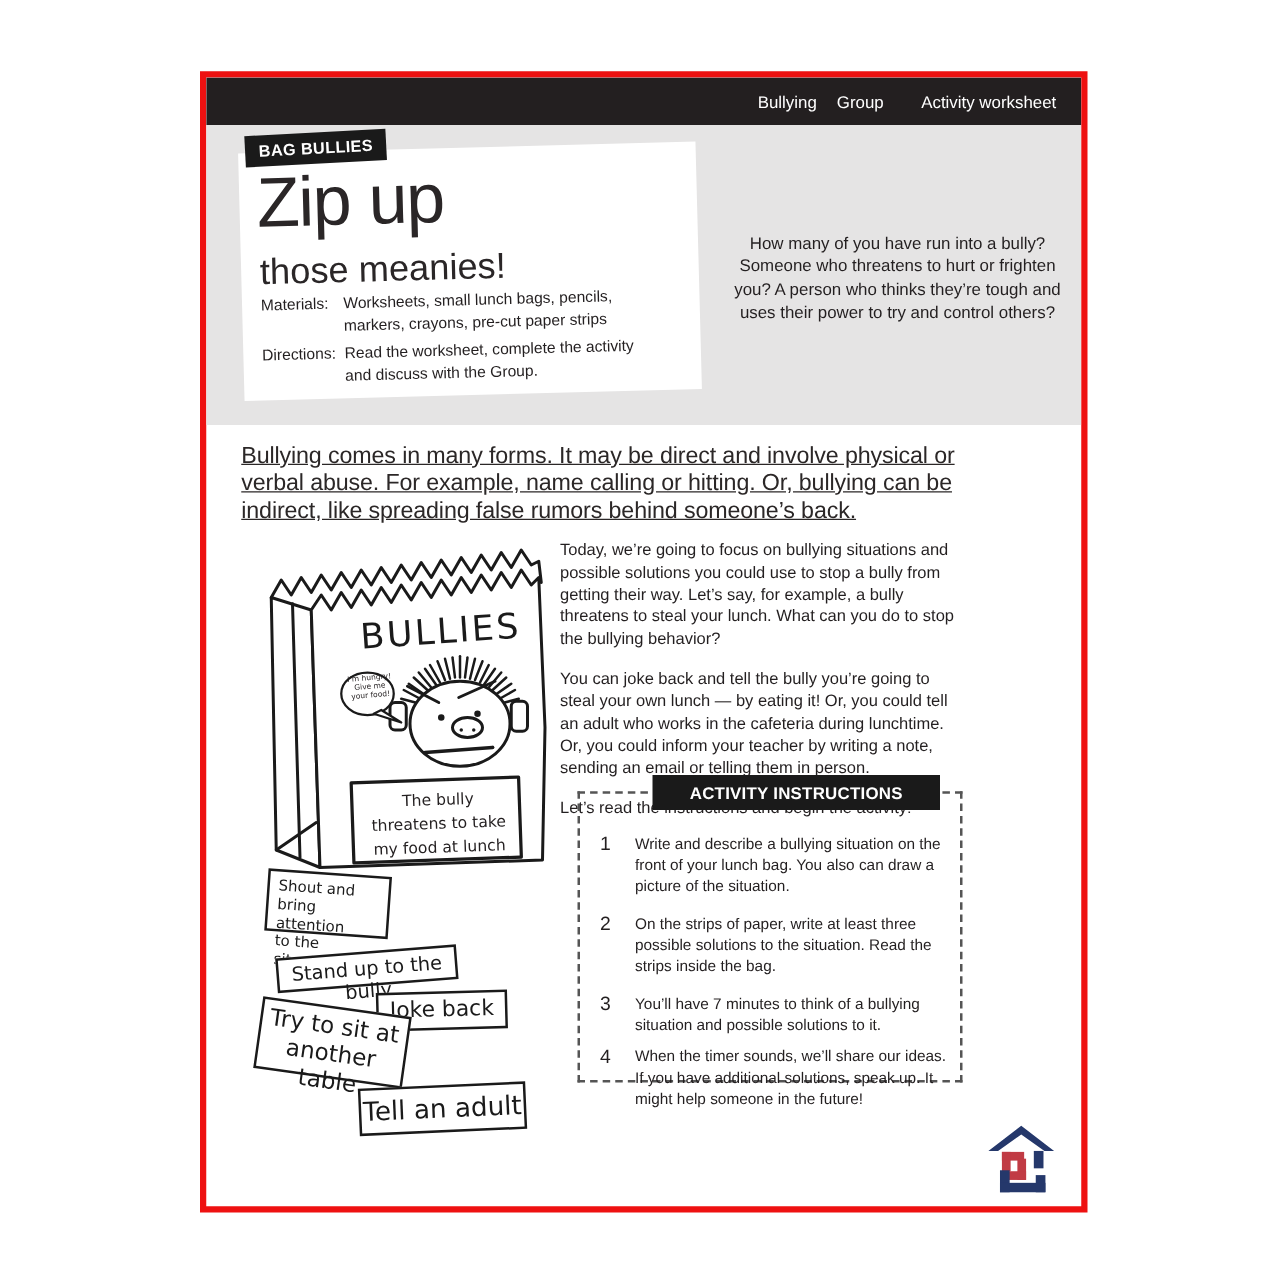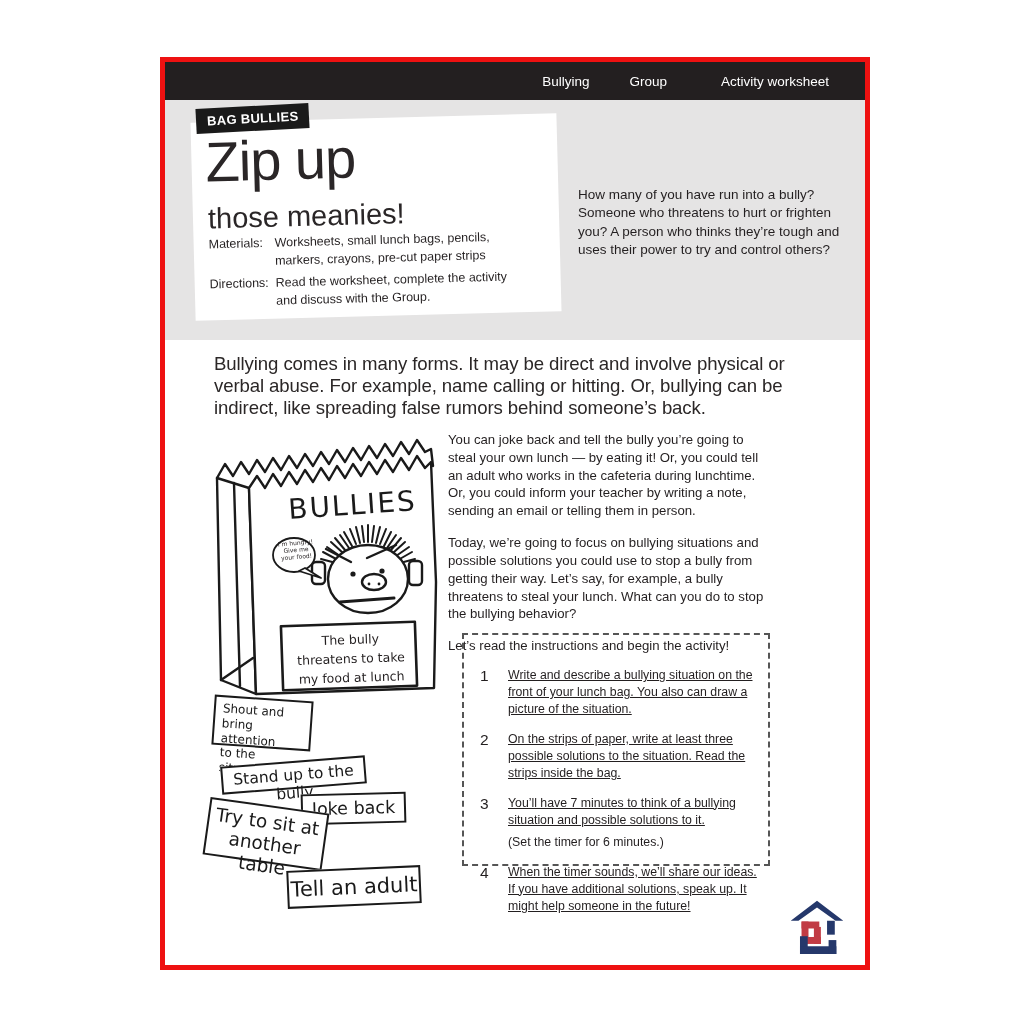--- a/index.html
+++ b/index.html
@@ -1,59 +1,59 @@
 <!DOCTYPE html>
 <html><head>
 <meta charset="utf-8">
 <style>
   html,body{margin:0;padding:0;background:#ffffff;width:1030px;height:1030px;
     font-family:"Liberation Sans",sans-serif;color:#231f20;}
   .page{position:absolute;left:160px;top:57px;width:700px;height:903px;
     border:5px solid #ee1111;background:#ffffff;overflow:hidden;}
   
   .topbar{position:absolute;left:0;top:0;width:700px;height:38px;background:#231f20;
-    display:flex;align-items:center;justify-content:flex-end;gap:40px;padding-right:16px;box-sizing:border-box;}
+    display:flex;align-items:center;justify-content:flex-end;gap:16px;padding-right:0;box-sizing:border-box;}
   .topbar .tag{color:#ffffff;font-size:13.5px;}
   .topbar .tag:last-child{margin-right:20px;margin-left:14px;}
   
   .heroband{position:absolute;left:0;top:38px;width:700px;height:240px;background:#e5e4e4;}
   .herocard{position:absolute;left:28px;top:56px;width:366px;height:198px;background:#ffffff;
     transform:rotate(-1.5deg);}
   .herotag{position:absolute;left:31px;top:44px;background:#1a1a1a;color:#fff;
     font-size:13px;font-weight:bold;padding:5px 11px;transform:rotate(-3deg);letter-spacing:.3px;z-index:3;}
   .title{position:absolute;left:14px;top:12px;font-size:56px;letter-spacing:-1px;color:#2a2627;line-height:1;}
   .subtitle{position:absolute;left:15px;top:80px;font-size:29px;color:#2a2627;}
   .specrow{position:absolute;left:15px;font-size:12.5px;line-height:1.4;display:flex;}
   .specrow .lab{width:66px;flex:none;}
   .specrow .val{width:240px;}
   .row-materials{top:114px;}
   .row-directions{top:154px;}
-  .heroquestion{position:absolute;left:413px;top:124px;width:280px;font-size:13.5px;line-height:1.36;}
-  
-  .lead{position:absolute;left:49px;top:291px;width:608px;font-size:18.6px;line-height:1.17;
-    letter-spacing:-.1px;color:#2b2727;}
+  .heroquestion{position:absolute;left:413px;top:124px;width:280px;font-size:13.5px;line-height:1.36;text-align:center;}
+  
+  .lead{position:absolute;left:28px;top:291px;width:608px;font-size:18.6px;line-height:1.17;
+    letter-spacing:-.1px;color:#2b2727;text-decoration:underline;}
   
   .bagart{position:absolute;left:38px;top:360px;}
   .bubbletext{position:absolute;left:107px;top:477px;width:48px;font-size:6px;line-height:1.2;
     text-align:center;transform:rotate(-5deg);white-space:pre-line;font-family:"DejaVu Sans",sans-serif;}
   .baglabeltext{position:absolute;left:118px;top:569px;width:136px;font-size:12.5px;line-height:1.5;
     text-align:center;transform:rotate(-2deg);white-space:pre-line;font-family:"DejaVu Sans",sans-serif;}
   
   .bodycol{position:absolute;left:283px;top:369px;width:327px;font-size:13.2px;line-height:1.35;}
   .bodycol p{margin:0 0 14px 0;}
   
   .instructions{position:absolute;left:297px;top:571px;width:308px;height:233px;
     border:2px dashed #555;box-sizing:border-box;}
   .instrheader{position:absolute;left:357px;top:558px;width:230px;height:28px;background:#1a1a1a;
     color:#fff;font-size:13.5px;font-weight:bold;display:flex;align-items:center;justify-content:center;
     letter-spacing:.2px;z-index:2;}
   .instrlist{position:absolute;left:315px;top:605px;width:282px;}
   .instritem{display:flex;margin-bottom:13px;}
   .instritem .num{width:28px;flex:none;font-size:15.5px;color:#231f20;}
-  .instritem .txt{width:254px;font-size:12.3px;line-height:1.38;text-decoration:underline;}
+  .instritem .txt{width:254px;font-size:12.3px;line-height:1.38;}
   .instrnote{margin-left:28px;margin-top:-3px;margin-bottom:13px;font-size:12.3px;line-height:1.38;}
   
   .strip{position:absolute;background:#fff;border:2px solid #1a1a1a;color:#1a1a1a;
     font-family:"DejaVu Sans",sans-serif;font-weight:600;white-space:pre-line;box-sizing:border-box;}
   .strip-shout{left:48px;top:636px;width:99px;height:50px;font-size:12px;line-height:1.23;
     padding:4px 0 0 7px;transform:rotate(4deg);font-weight:500;}
   .strip-stand{left:56px;top:699px;width:145px;height:28px;font-size:15.5px;text-align:center;
     padding-top:3px;transform:rotate(-4.5deg);font-weight:500;}
   .strip-joke{left:136px;top:731px;width:105px;height:31px;font-size:17.5px;text-align:center;
     padding-top:3px;transform:rotate(-1.5deg);font-weight:500;}
@@ -164,40 +164,40 @@
     <rect x="79" y="202" width="134" height="64" fill="#ffffff" stroke-width="2.6" transform="rotate(-2 146 234)"></rect>
   </svg>
   <div class="bubbletext">I’m hungry!
 Give me
 your food!</div>
   <div class="baglabeltext">The bully
 threatens to take
 my food at lunch</div>
 
   <div class="bodycol">
+    <p>Today, we’re going to focus on bullying situations and possible solutions you could use to stop a bully from getting their way. Let’s say, for example, a bully threatens to steal your lunch. What can you do to stop the bullying behavior?</p>
     <p>You can joke back and tell the bully you’re going to steal your own lunch — by eating it! Or, you could tell an adult who works in the cafeteria during lunchtime. Or, you could inform your teacher by writing a note, sending an email or telling them in person.</p>
-    <p>Today, we’re going to focus on bullying situations and possible solutions you could use to stop a bully from getting their way. Let’s say, for example, a bully threatens to steal your lunch. What can you do to stop the bullying behavior?</p>
     <p>Let’s read the instructions and begin the activity!</p>
   </div>
 
   <div class="instructions"></div>
+  <div class="instrheader">ACTIVITY INSTRUCTIONS</div>
   <div class="instrlist">
     <div class="instritem">
       <span class="num">1</span>
       <span class="txt">Write and describe a bullying situation on the front of your lunch bag. You also can draw a picture of the situation.</span>
     </div>
     <div class="instritem">
       <span class="num">2</span>
       <span class="txt">On the strips of paper, write at least three possible solutions to the situation. Read the strips inside the bag.</span>
     </div>
     <div class="instritem" style="margin-bottom:8px;">
       <span class="num">3</span>
       <span class="txt">You’ll have 7 minutes to think of a bullying situation and possible solutions to it.</span>
     </div>
-    <div class="instrnote">(Set the timer for 6 minutes.)</div>
     <div class="instritem">
       <span class="num">4</span>
       <span class="txt">When the timer sounds, we’ll share our ideas. If you have additional solutions, speak up. It might help someone in the future!</span>
     </div>
   </div>
 
   <div class="strip strip-shout">Shout and
 bring attention
 to the situation</div>
   <div class="strip strip-stand">Stand up to the bully</div>

